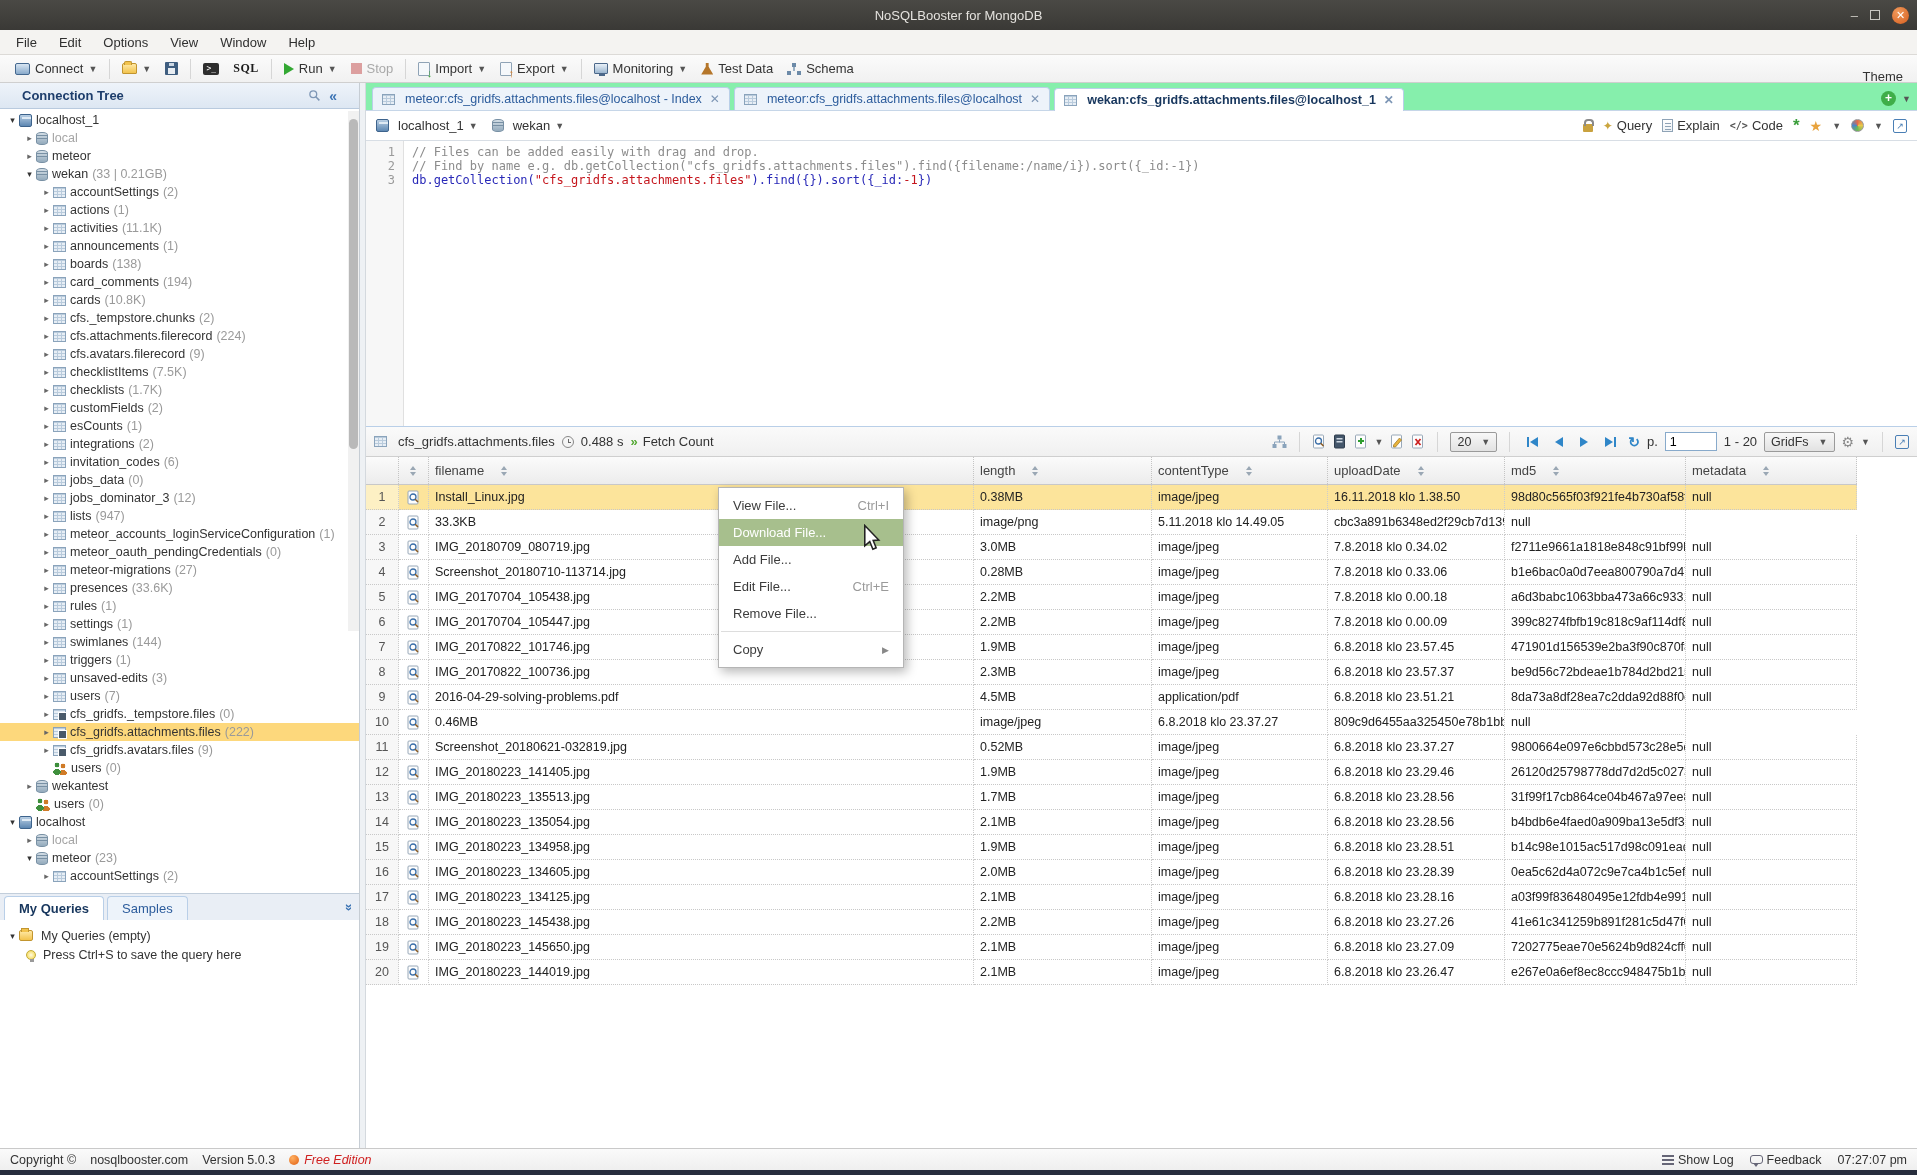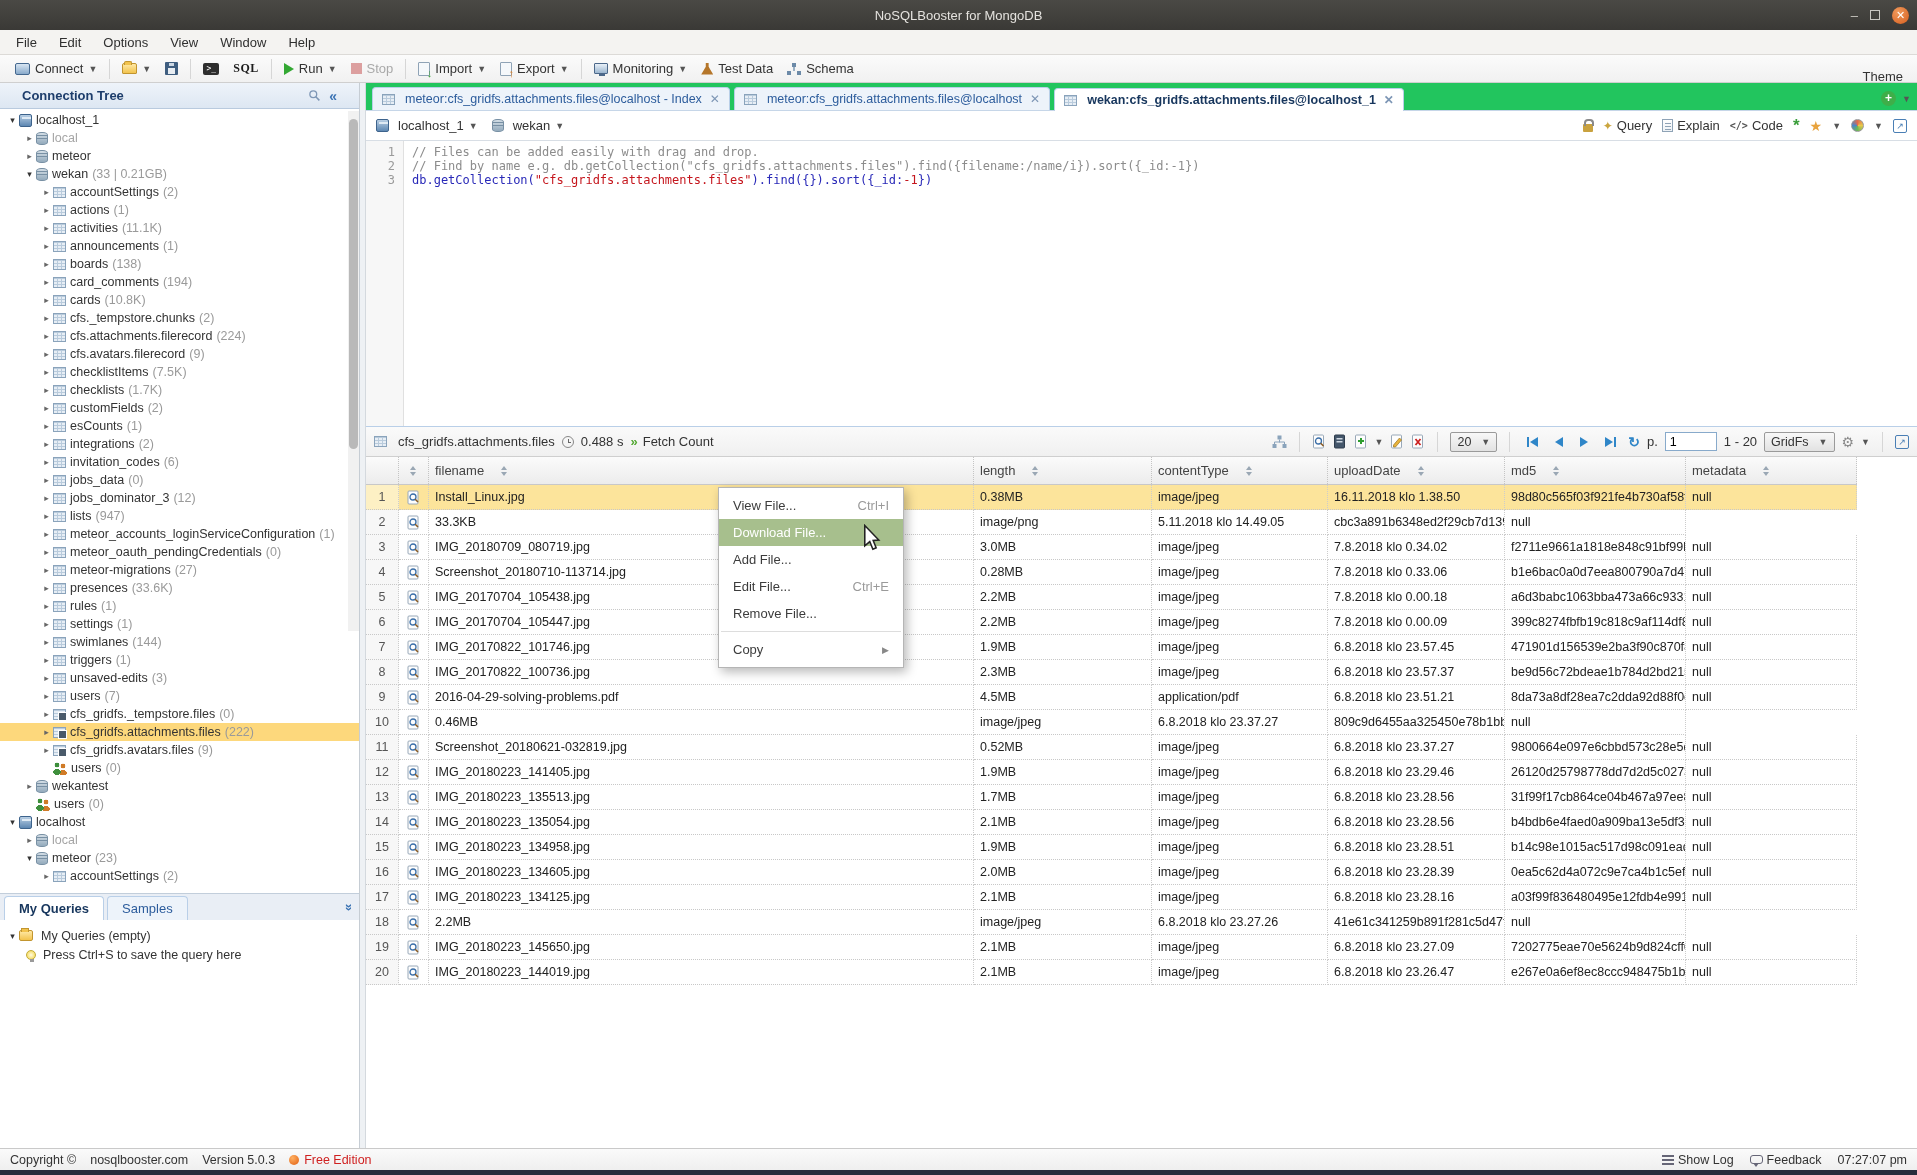--- a/index.html
+++ b/index.html
@@ -91,21 +91,21 @@
   .sb-tab { padding:4px 14px; border:1px solid #b9cfe8; border-bottom:none; border-radius:4px 4px 0 0; background:#edf3fa; color:#2c5c9c; }
   .sb-tab.active { background:#fff; font-weight:bold; color:#17365d; }
   .sb-tabs .chev { position:absolute; right:8px; top:6px; color:#3c74b4; font-weight:bold; transform:rotate(-90deg); }
   .sb-queries { height:228px; background:#fff; padding:6px 6px; flex:0 0 auto; }
   .q-row { display:flex; align-items:center; height:19px; font-size:12.5px; }
 
   .splitter { width:6px; background:#eef1f4; border-right:1px solid #d4d9de; flex:0 0 auto; }
 
   
   .main { flex:1 1 auto; display:flex; flex-direction:column; min-width:0; }
-  .tabbar { height:28px; background:#22c55e; display:flex; align-items:flex-end; padding:3px 6px 0 6px; gap:4px; flex:0 0 auto; border-bottom:1px solid #c6d6e8; position:relative; }
+  .tabbar { height:28px; background:#86efac; display:flex; align-items:flex-end; padding:3px 6px 0 6px; gap:4px; flex:0 0 auto; border-bottom:1px solid #c6d6e8; position:relative; }
   .doc-tab { display:flex; align-items:center; gap:6px; padding:4px 9px; border:1px solid #b9cfe8; border-bottom:none; border-radius:4px 4px 0 0; background:#edf3fa; color:#2c5c9c; font-size:12.5px; white-space:nowrap; }
   .doc-tab.active { background:#fff; color:#17365d; font-weight:bold; position:relative; top:1px; }
   .tab-close { color:#7d96b5; font-size:12px; margin-left:2px; }
   .tabbar-right { margin-left:auto; display:flex; align-items:center; gap:6px; padding-bottom:4px; }
   .add-tab { width:15px; height:15px; border-radius:50%; background:#3fae49; color:#fff; font-size:12px; line-height:14px; text-align:center; font-weight:bold; }
 
   .connbar { height:30px; background:#fff; border-bottom:1px solid #d8dee5; display:flex; align-items:center; padding:0 10px; gap:14px; flex:0 0 auto; }
   .selector { display:flex; align-items:center; gap:5px; }
   .connbar-right { margin-left:auto; display:flex; align-items:center; gap:10px; }
   .act-btn { display:flex; align-items:center; gap:4px; color:#333; }
@@ -160,21 +160,21 @@
   .g-body .cell.cico { justify-content:center; }
   .g-row.sel .cell { background:#fce49b; }
   .g-row.sel .cell.cnum { background:#fdf0c4; }
   .sorter { display:inline-flex; flex-direction:column; margin-left:5px; gap:2px; }
   .sorter b { width:0; height:0; border-left:3.5px solid transparent; border-right:3.5px solid transparent; }
   .sorter .up { border-bottom:4px solid #9aa7b4; }
   .sorter .dn { border-top:4px solid #9aa7b4; }
 
   
   .statusbar { height:22px; background:linear-gradient(#fafafa,#efefef); border-top:1px solid #c9c9c9; display:flex; align-items:center; padding:0 10px; gap:14px; font-size:12.5px; flex:0 0 auto; }
-  .free-ed { color:#cf1f1f; display:flex; align-items:center; gap:5px; }
+  .free-ed { color:#cf1f1f; display:flex; align-items:center; gap:5px;font-style:italic; }
   .free-dot { width:10px; height:10px; border-radius:50%; background:radial-gradient(circle at 35% 30%,#ffb061,#e05e10); display:inline-block; }
   .sb-right { margin-left:auto; display:flex; align-items:center; gap:16px; }
   .i-log { width:12px; height:10px; background:repeating-linear-gradient(0deg,#667 0 2px,transparent 2px 4px); display:inline-block; }
   .i-bubble { width:13px; height:9px; border:1px solid #667; border-radius:3px; position:relative; display:inline-block; }
   .i-bubble::after { content:""; position:absolute; left:2px; bottom:-4px; border-left:3px solid transparent; border-right:3px solid transparent; border-top:4px solid #667; }
   .bottomstrip { height:5px; background:#272d3d; flex:0 0 auto; }
 
   
   .context-menu { position:absolute; left:718px; top:487px; width:186px; background:#fff; border:1px solid #b5b5b5; box-shadow:3px 4px 10px rgba(0,0,0,.28); padding:4px 0; z-index:50; }
   .cm-item { height:27px; display:flex; align-items:center; padding:0 14px; color:#3c3c3c; font-size:13px; }
@@ -1076,20 +1076,21 @@
                 <div class="cell cnum">18</div>
                 <div class="cell cico">
                   <span class="i-docmag">
                     <svg width="13" height="15" viewBox="0 0 13 15">
                       <rect x="1" y="1" width="10" height="13" rx="1" fill="#fdfdfd" stroke="#98a8b8"></rect>
                       <circle cx="6" cy="7" r="3" fill="none" stroke="#3a6ea8" stroke-width="1.3"></circle>
                       <line x1="8.2" y1="9.2" x2="11" y2="12" stroke="#8a5a20" stroke-width="1.5"></line>
                     </svg>
                   </span>
                 </div>
+                <div class="cell">IMG_20180223_145438.jpg</div>
                 <div class="cell">2.2MB</div>
                 <div class="cell">image/jpeg</div>
                 <div class="cell">6.8.2018 klo 23.27.26</div>
                 <div class="cell">41e61c341259b891f281c5d47f0</div>
                 <div class="cell">null</div>
               </div>
               <div class="g-row">
                 <div class="cell cnum">19</div>
                 <div class="cell cico">
                   <span class="i-docmag">

